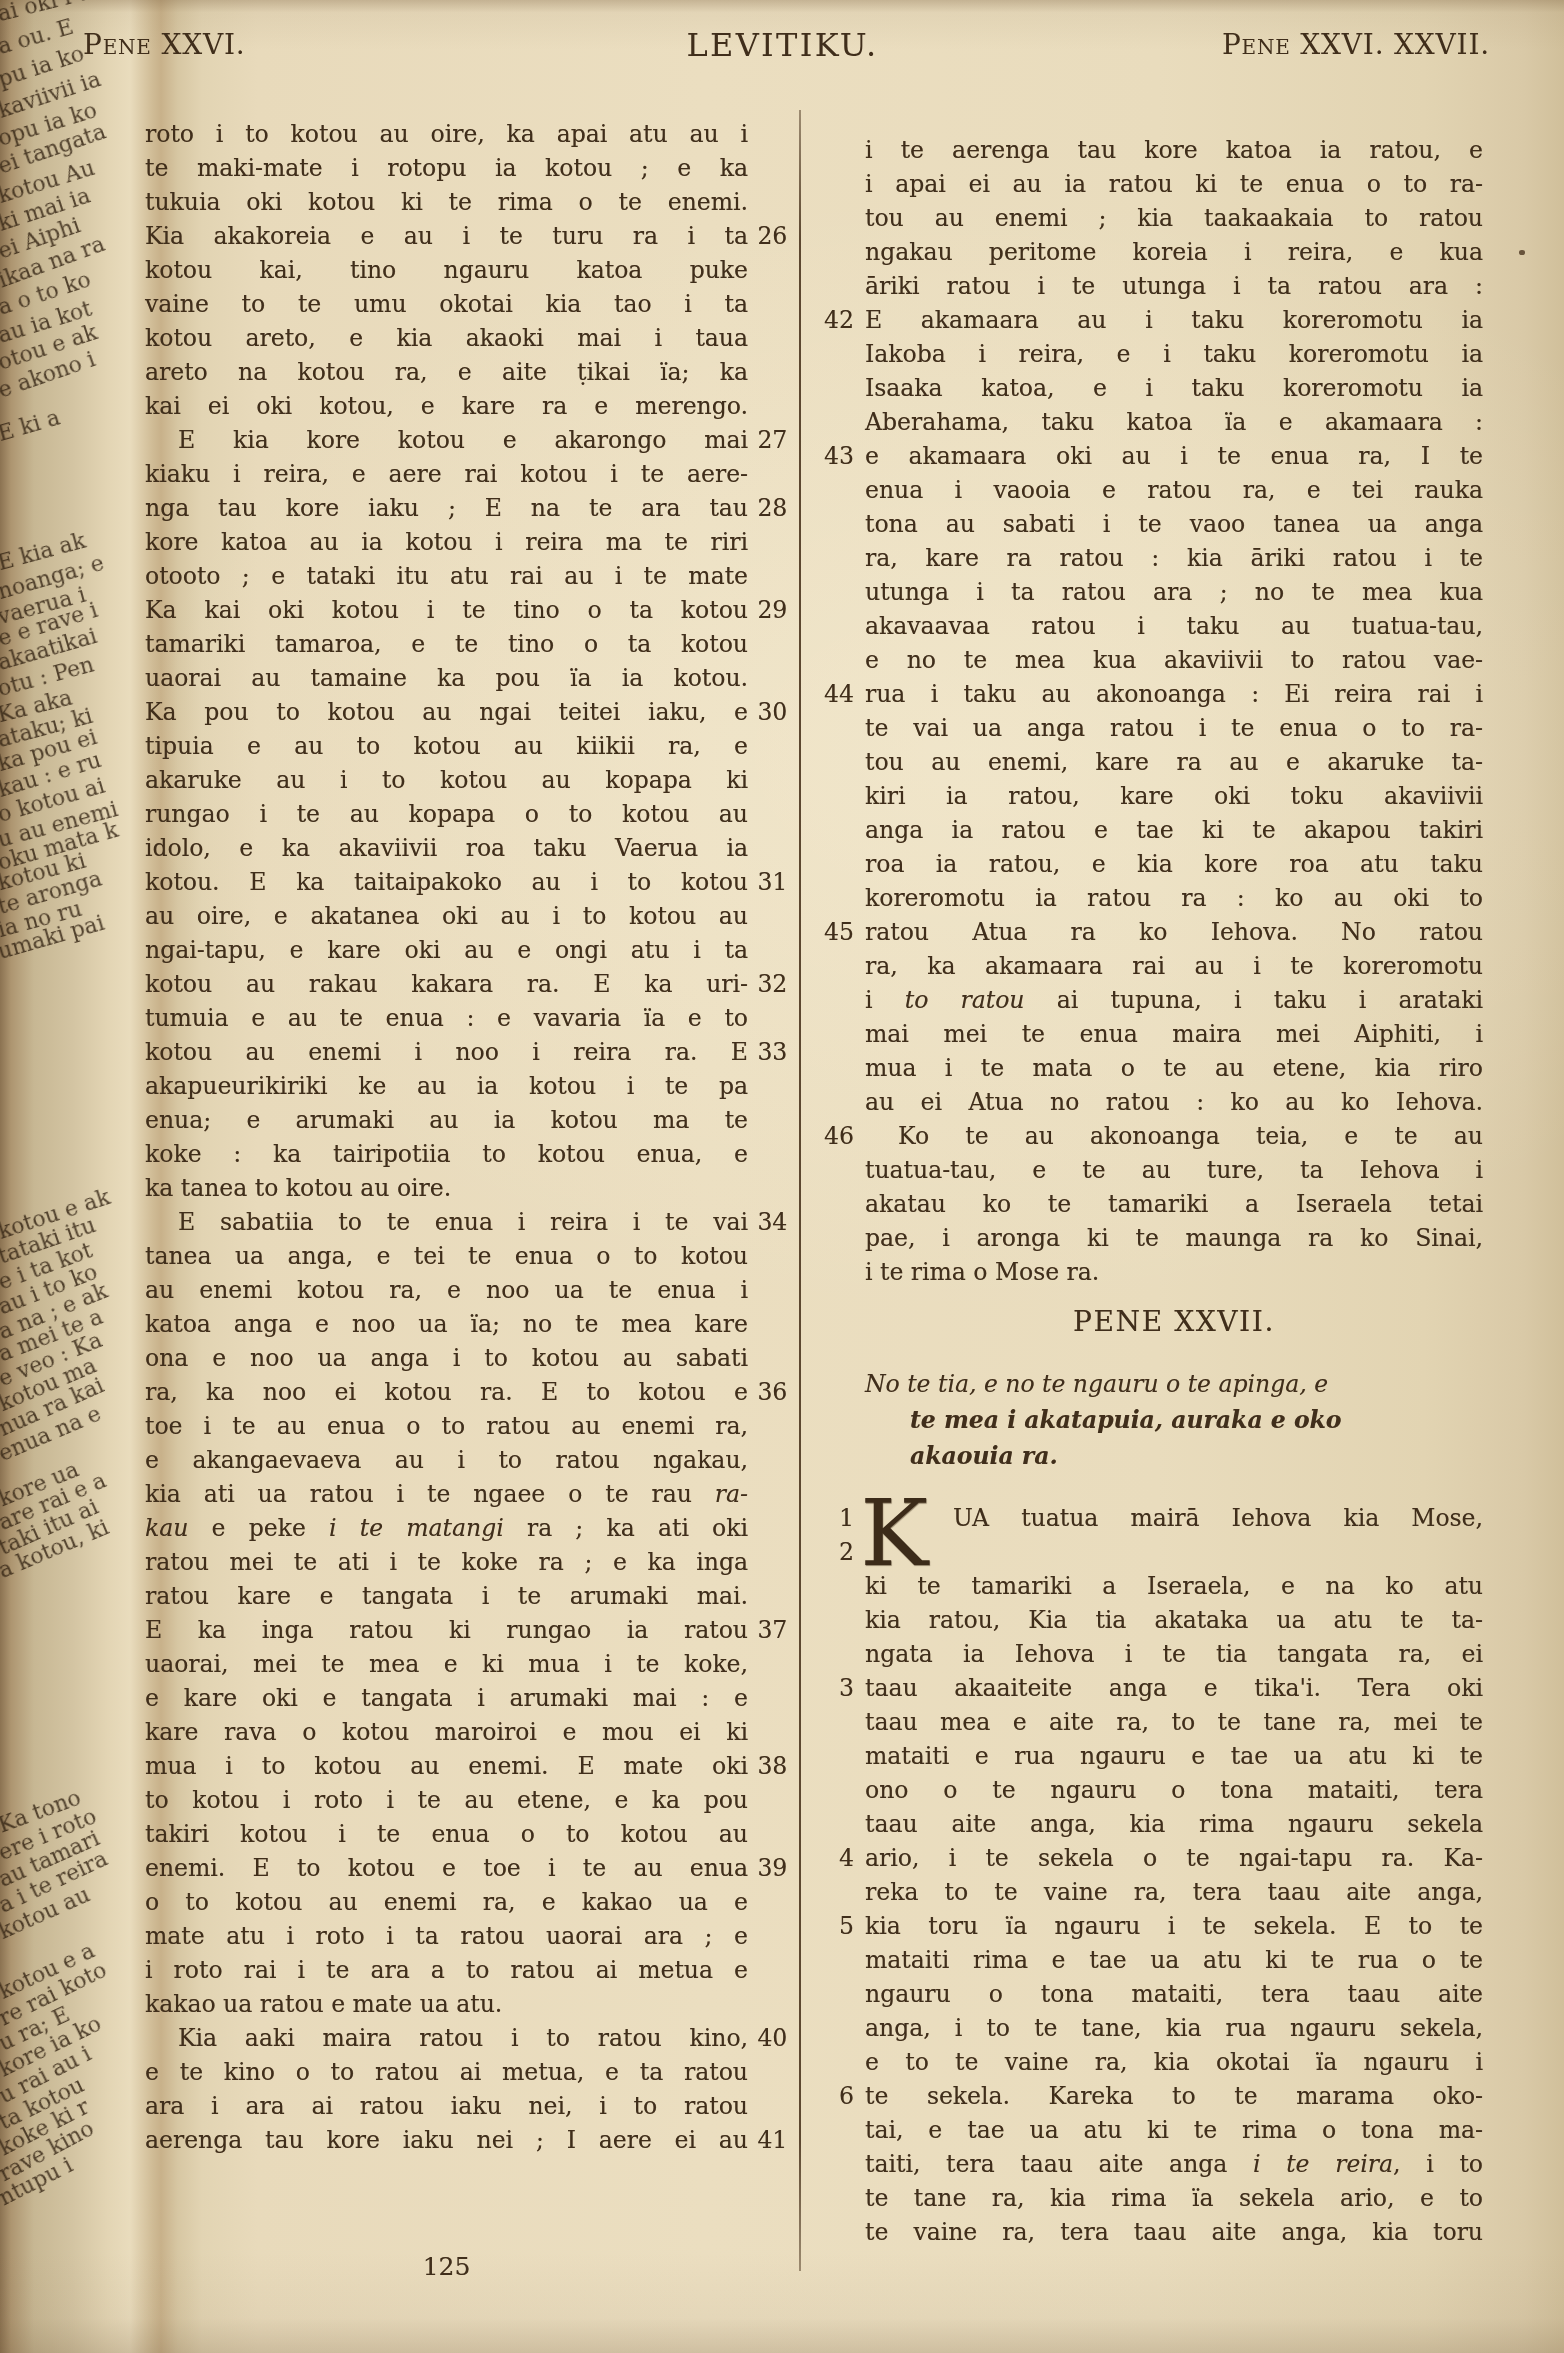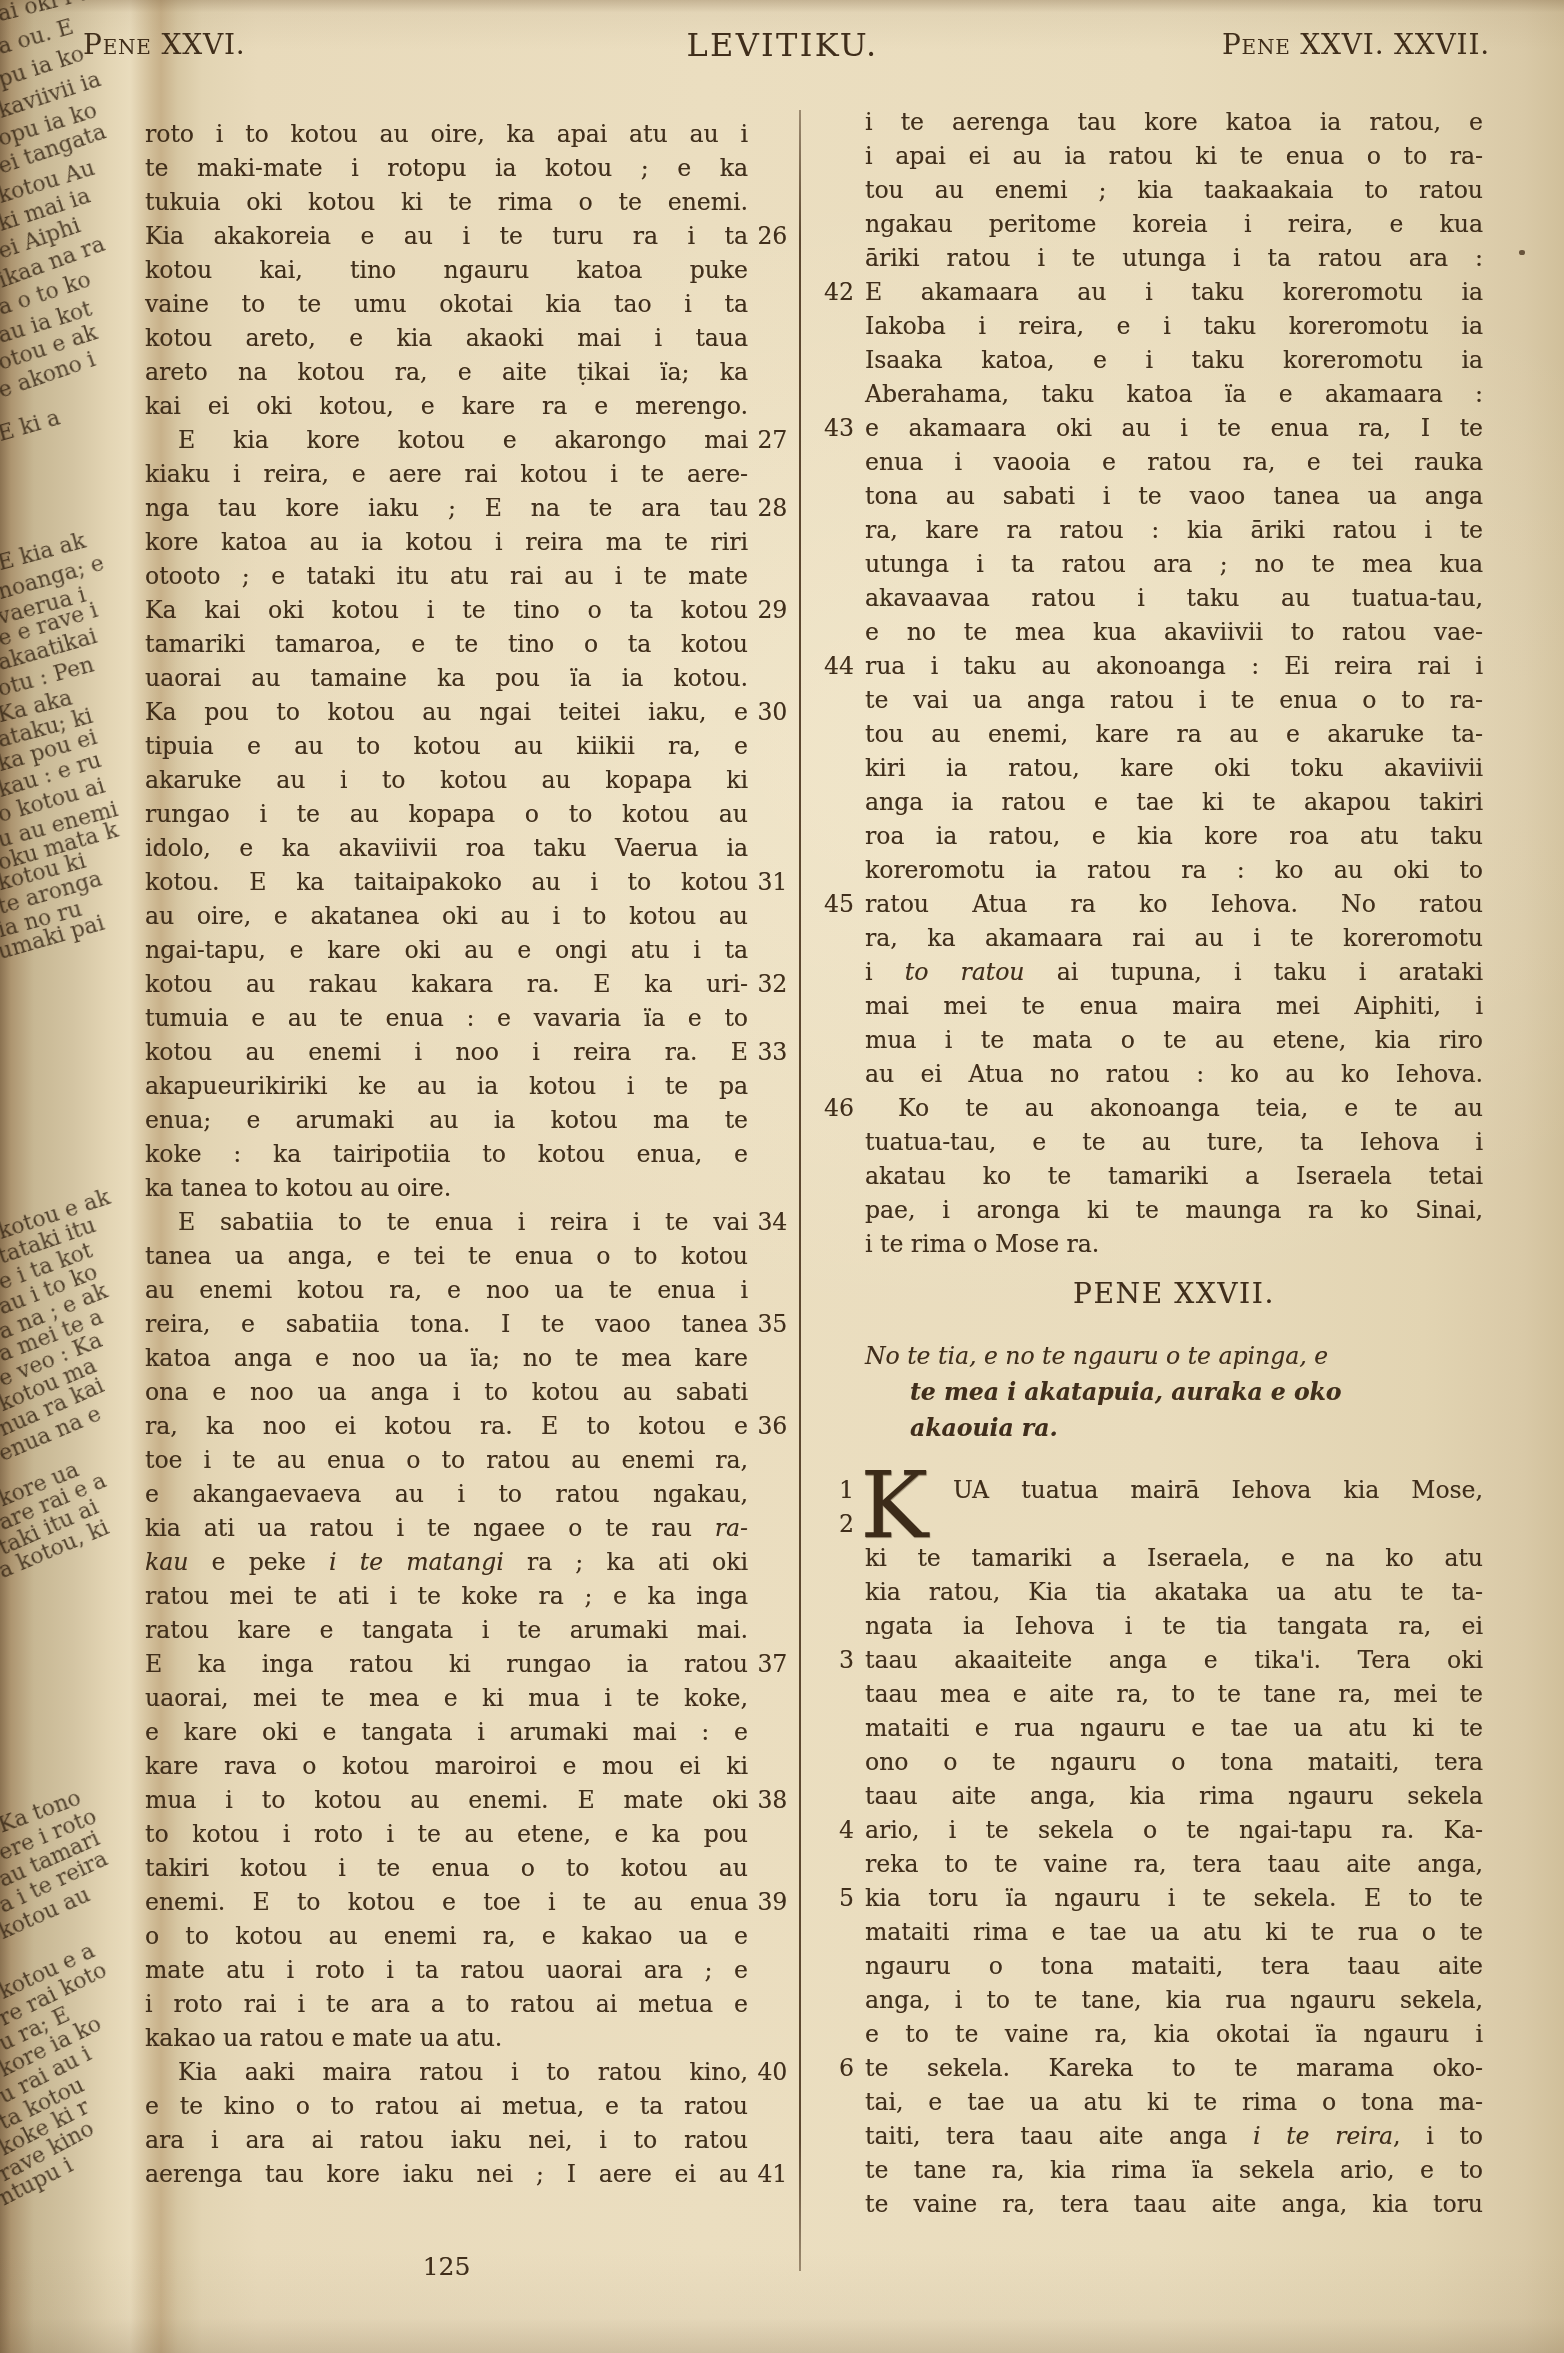--- a/index.html
+++ b/index.html
@@ -26,21 +26,21 @@
   }
   
   .hdr{position:absolute;top:27px;height:36px;line-height:36px;}
   #hdrL{left:83px;font-size:28px;font-variant:small-caps;letter-spacing:0.8px;}
   #hdrC{left:0;width:1565px;text-align:center;font-size:32px;letter-spacing:2.3px;}
   #hdrR{right:75px;font-size:28px;font-variant:small-caps;letter-spacing:0.8px;}
   
   #divider{position:absolute;left:799px;top:110px;width:2px;height:2161px;
     background:linear-gradient(180deg, rgba(92,71,48,.55), #5c4730 6%, #5c4730 94%, rgba(92,71,48,.55));}
   #leftCol{position:absolute;left:145px;top:117px;width:603px;}
-  #rightCol{position:absolute;left:865px;top:105px;width:618px;}
+  #rightCol{position:absolute;left:865px;top:133px;width:618px;}
   .line{
     position:relative;height:34px;line-height:34px;font-size:23.5px;
     text-align:justify;text-align-last:justify;
     text-shadow:0.2px 0.3px 0.5px rgba(62,44,24,0.45);
   }
   .line.end{text-align-last:left;}
   .line.ind{text-indent:33px;}
   .line.dc{padding-left:88px;}
   .vnum{position:absolute;top:0;font-size:23.5px;text-align:left;text-indent:0;}
   .vnum.rside{left:calc(100% + 9.4px);}
@@ -165,21 +165,20 @@
       <div class="line"><span>kotou au rakau kakara ra.  E ka uri-</span><span class="vnum rside">32</span></div>
       <div class="line"><span>tumuia e au te enua :  e vavaria ïa e to</span></div>
       <div class="line"><span>kotou au enemi i noo i reira ra.   E</span><span class="vnum rside">33</span></div>
       <div class="line"><span>akapueurikiriki ke au ia kotou i te pa</span></div>
       <div class="line"><span>enua; e arumaki au ia kotou ma te</span></div>
       <div class="line"><span>koke : ka tairipotiia to kotou enua, e</span></div>
       <div class="line end"><span>ka tanea to kotou au oire.</span></div>
       <div class="line ind"><span>E sabatiia to te enua i reira i te vai</span><span class="vnum rside">34</span></div>
       <div class="line"><span>tanea ua anga, e tei te enua o to kotou</span></div>
       <div class="line"><span>au enemi kotou ra, e noo ua te enua i</span></div>
-      <div class="line"><span>reira, e sabatiia tona.  I te vaoo tanea</span><span class="vnum rside">35</span></div>
       <div class="line"><span>katoa anga e noo ua ïa; no te mea kare</span></div>
       <div class="line"><span>ona e noo ua anga i to kotou au sabati</span></div>
       <div class="line"><span>ra, ka noo ei kotou ra.  E to kotou e</span><span class="vnum rside">36</span></div>
       <div class="line"><span>toe i te au enua o to ratou au enemi ra,</span></div>
       <div class="line"><span>e akangaevaeva au i to ratou ngakau,</span></div>
       <div class="line"><span>kia ati ua ratou i te ngaee o te rau </span><i>ra-</i></div>
       <div class="line"><i>kau</i><span> e peke </span><i>i te matangi</i><span> ra ; ka ati oki</span></div>
       <div class="line"><span>ratou mei te ati i te koke ra ; e ka inga</span></div>
       <div class="line"><span>ratou kare e tangata i te arumaki mai.</span></div>
       <div class="line"><span>E ka inga ratou ki rungao ia ratou</span><span class="vnum rside">37</span></div>

